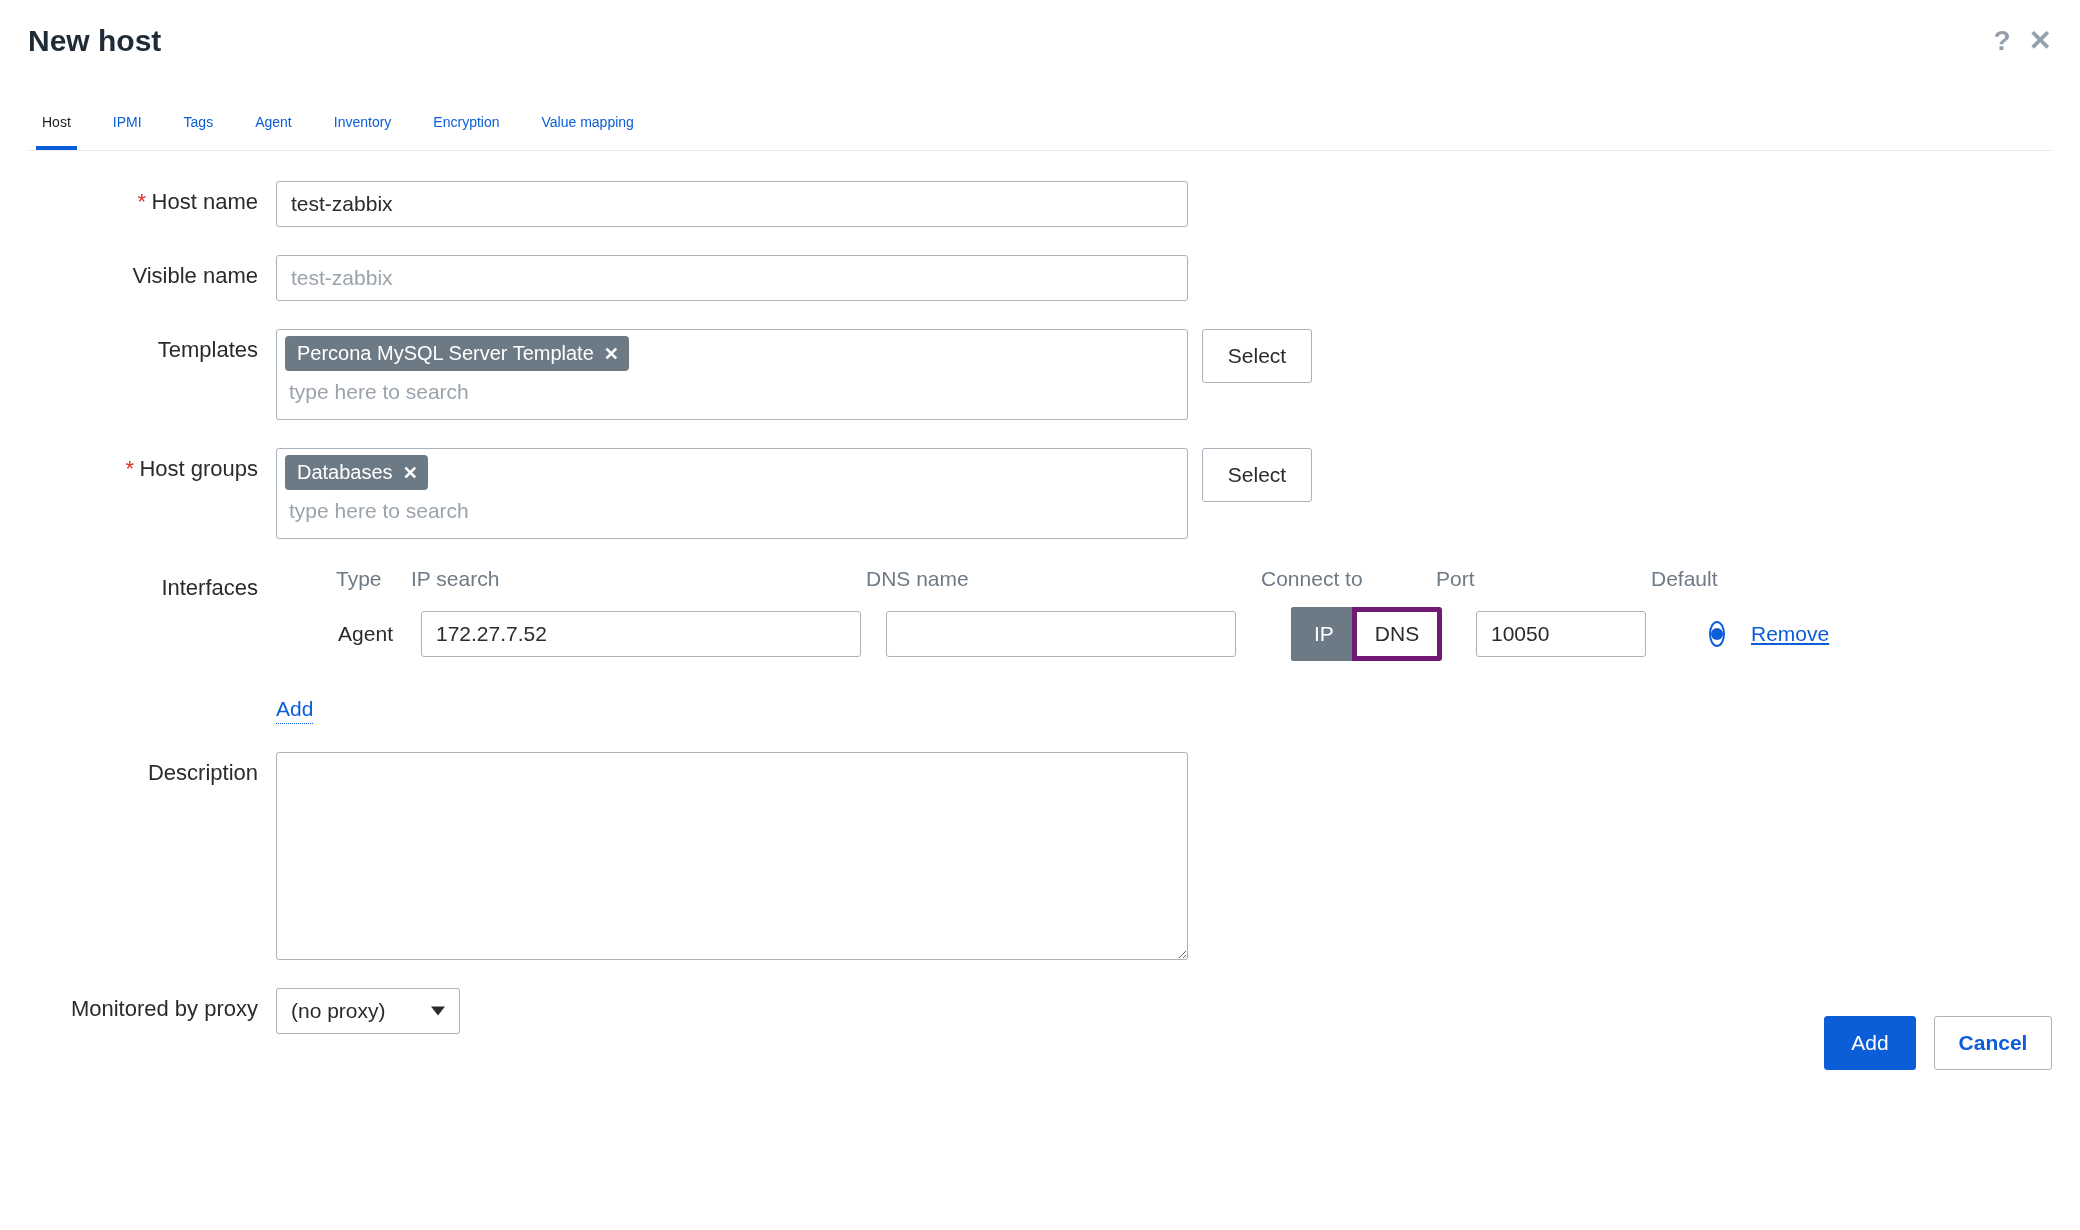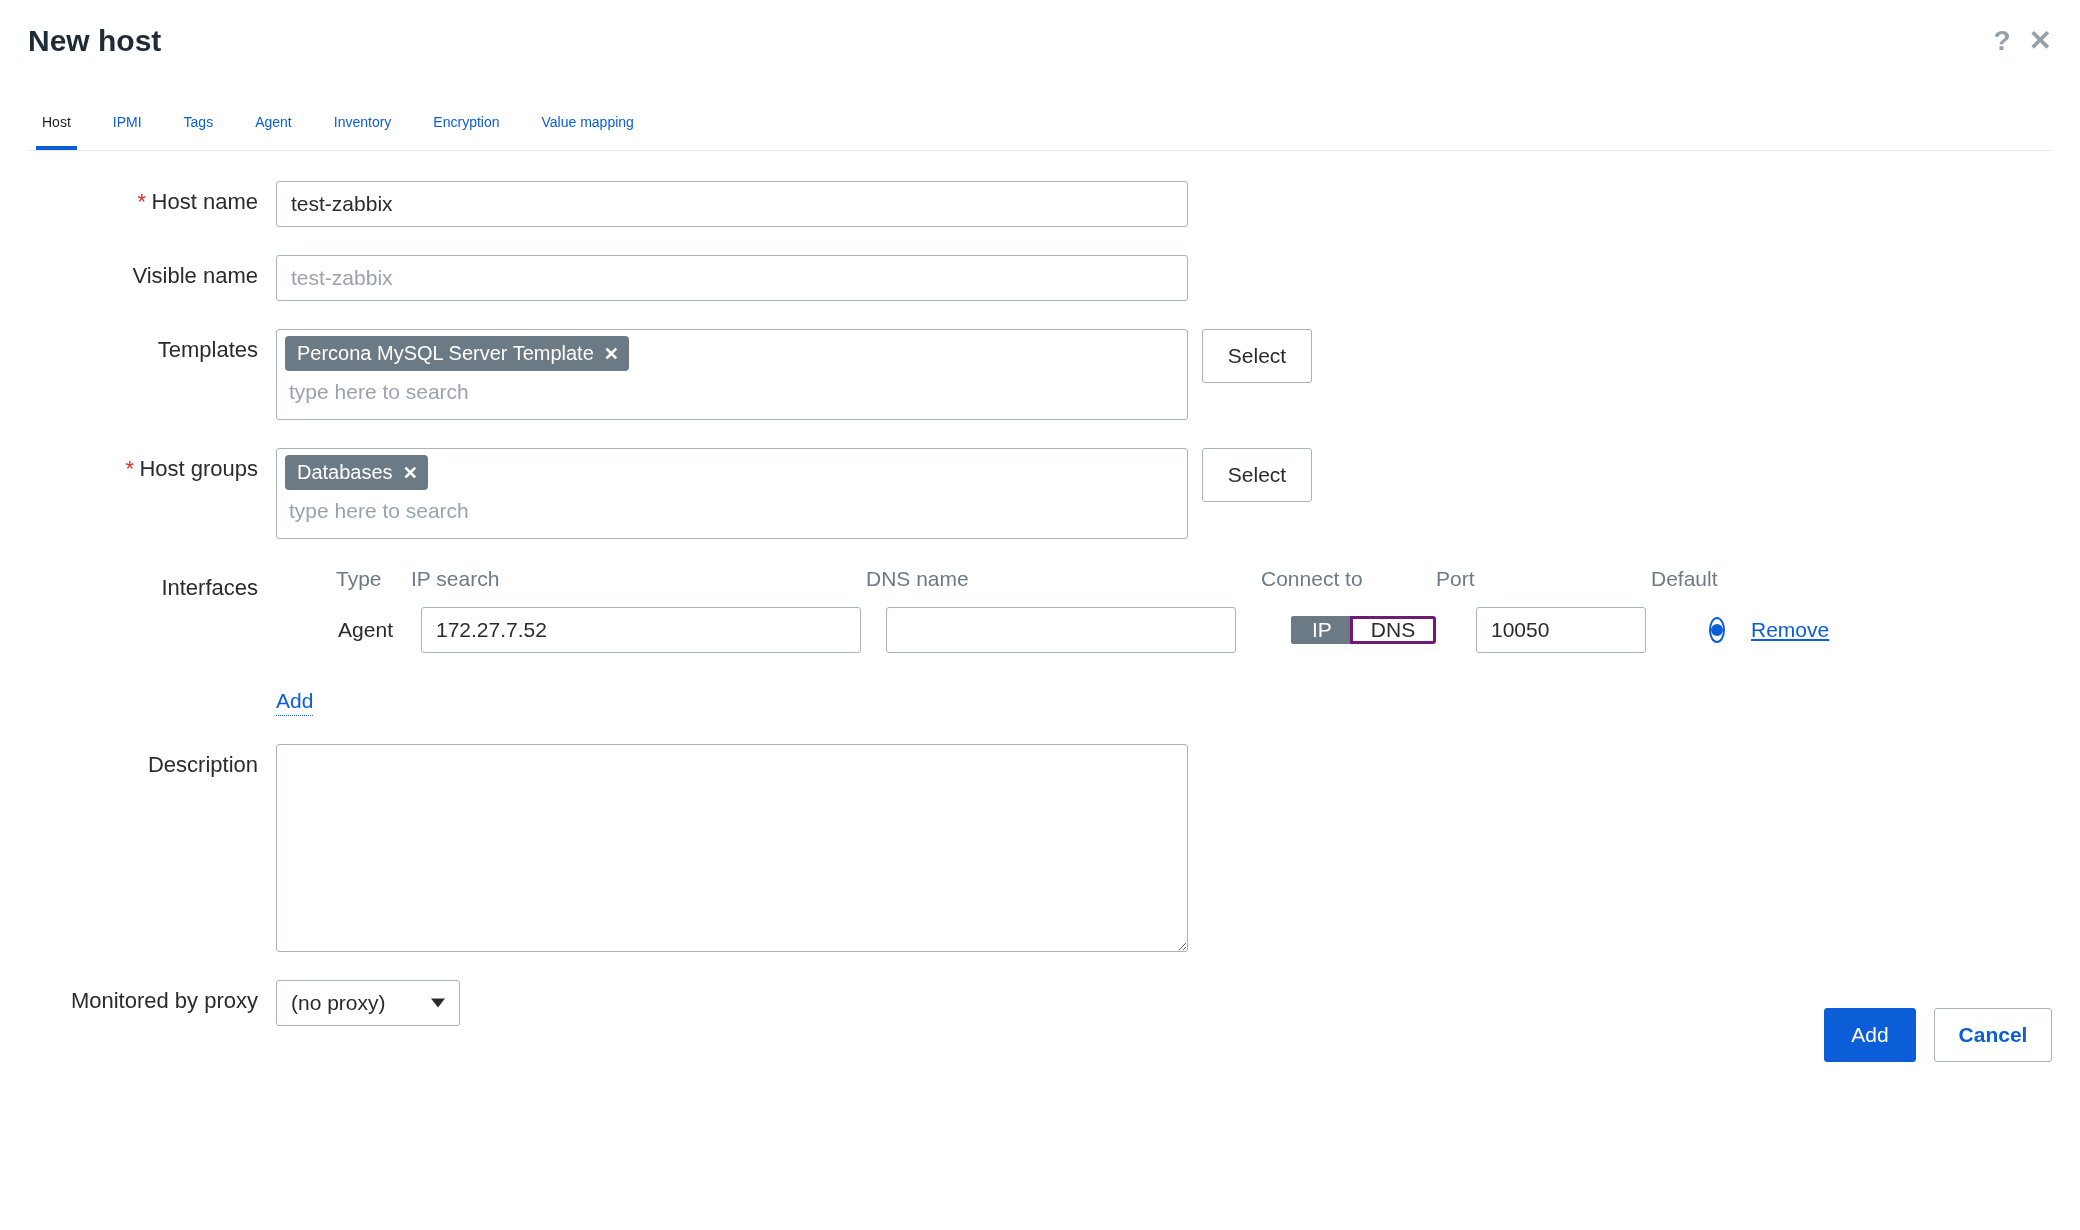--- a/index.html
+++ b/index.html
@@ -38,21 +38,21 @@
 
   .btn { height: 54px; border: 1px solid #aab3bb; background: #fff; border-radius: 3px; padding: 0 22px; font-size: 21px; color: #2b2b2b; cursor: pointer; }
   .btn.primary { background: #0b5ed7; color: #fff; border-color: #0b5ed7; }
   .btn.cancel { color: #0b5ed7; }
   .iface-header { display: grid; grid-template-columns: 135px 455px 395px 175px 215px 120px; column-gap: 0; font-size: 21px; color: #6e7a85; margin-bottom: 16px; }
   .iface-header .col-type { padding-left: 60px; }
   .iface-row { display: grid; grid-template-columns: 135px 455px 395px 175px 215px 120px; column-gap: 10px; align-items: center; }
   .iface-row .type-txt { text-align: right; padding-right: 18px; font-size: 21px; color: #2b2b2b; }
   .iface-row .ip-field { }
   .iface-row .ctog { display: flex; }
-  .ctog .seg { border: 3px solid #701a75; height: 28px; padding: 0 18px; display: flex; align-items: center; font-size: 21px; cursor: pointer; background: #fff; }
+  .ctog .seg { border: 5px solid #701a75; height: 54px; padding: 0 18px; display: flex; align-items: center; font-size: 21px; cursor: pointer; background: #fff; }
   .ctog .seg:first-child { border-right: none; border-top-left-radius: 3px; border-bottom-left-radius: 3px; }
   .ctog .seg:last-child { border-top-right-radius: 3px; border-bottom-right-radius: 3px; }
   .ctog .seg.active { background: #6c7a86; color: #fff; border-color: #6c7a86; }
   .radio-wrap { display: flex; align-items: center; gap: 26px; padding-left: 8px;}
   .radio-outer { width: 26px; height: 26px; border: 2px solid #0b5ed7; border-radius: 50%; display: flex; align-items: center; justify-content: center; cursor: pointer; }
   .radio-inner { width: 12px; height: 12px; background: #0b5ed7; border-radius: 50%; }
   .remove-link { color: #0b5ed7; text-decoration: underline; font-size: 21px; cursor: pointer; }
 
   .add-link { display: inline-block; margin-top: 36px; color: #0b5ed7; font-size: 21px; border-bottom: 1px dotted #0b5ed7; padding-bottom: 2px; cursor: pointer; }
 

